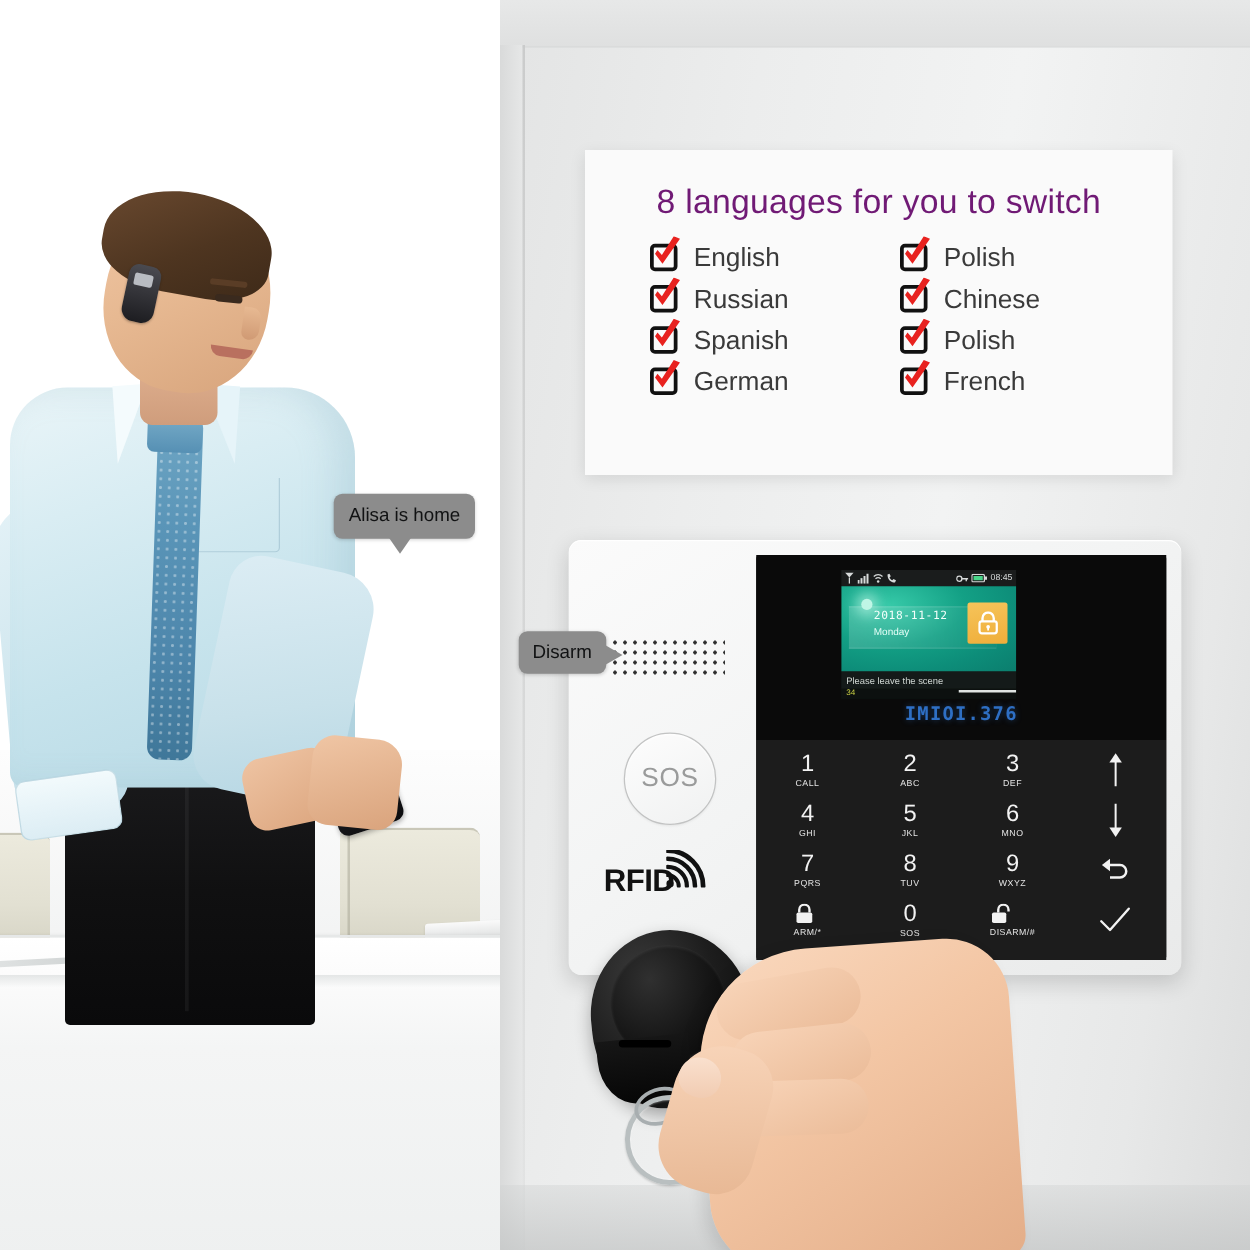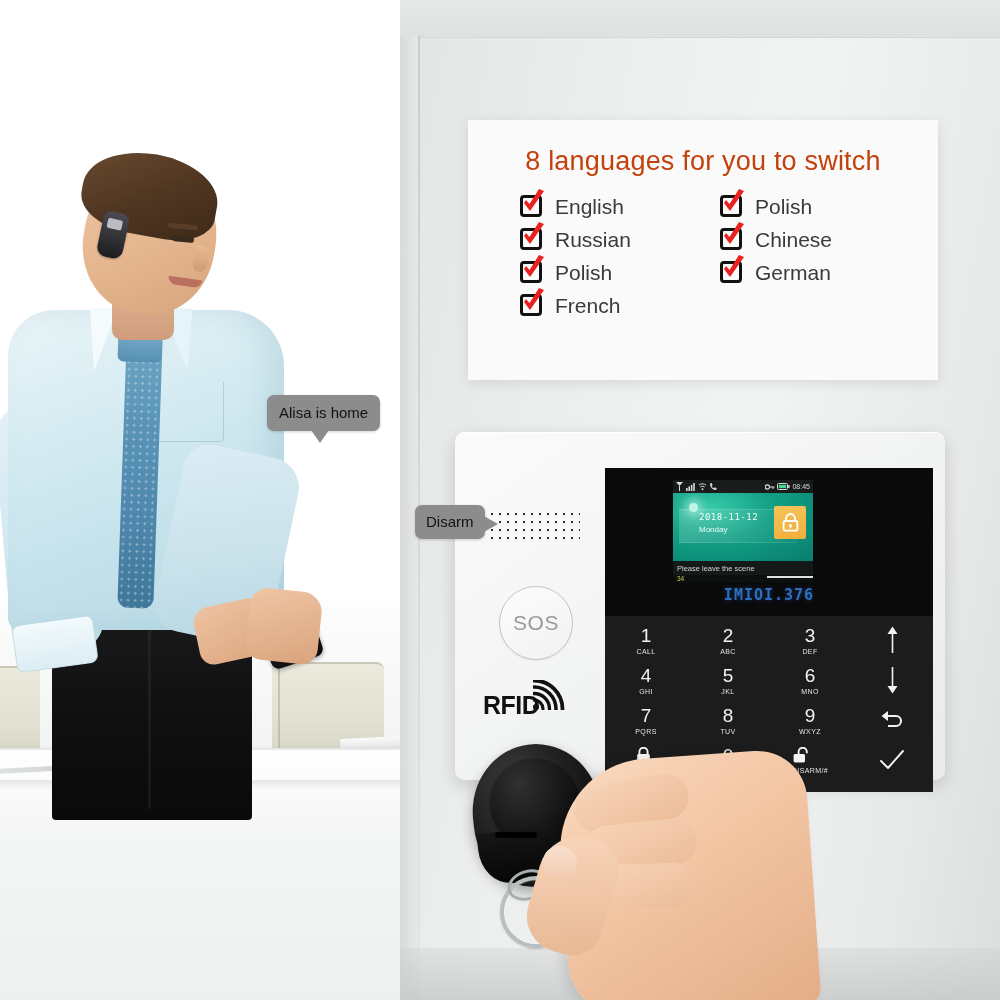--- a/index.html
+++ b/index.html
@@ -280,21 +280,21 @@
   
   .lang-card {
     position: absolute; left: 468px; top: 120px;
     width: 470px; height: 260px;
     background: #fafafa;
     box-shadow: 0 3px 12px rgba(0,0,0,.10);
   }
   .lang-title {
     text-align: center;
     font-size: 27px;
-    color: #c2410c;
+    color: #701a75;
     padding-top: 26px;
     letter-spacing: .2px;
   }
   .lang-grid {
     display: grid;
     grid-template-columns: 200px 190px;
     justify-content: center;
     row-gap: 9px;
     margin-top: 18px;
     padding-left: 24px;
@@ -343,21 +343,20 @@
   }
   .rfid-text { font-size: 25px; font-weight: bold; color: #121212; letter-spacing: -.5px; }
   .rfid-waves { margin-left: -6px; margin-bottom: 10px; }
 
   
   .keypad-module {
     position: absolute; left: 150px; top: 12px;
     width: 328px; height: 324px;
     background: #0a0a0a;
     border-radius: 3px;
-    margin-top: 24px;
   }
   .lcd-area {
     position: relative; width: 328px; height: 148px;
     background: #0a0a0a;
   }
   .lcd {
     position: absolute; left: 68px; top: 12px;
     width: 140px; height: 103px;
     background: #0c1412;
     overflow: hidden;
@@ -593,20 +592,28 @@
 
       <div class="lang-item">
         <span class="check-box">
           <svg class="check-mark" viewBox="0 0 27 27">
             <path d="M4 14 L10 22 L24 2 L19 0 L9.5 15 L6 11 Z" fill="#e8221f"></path>
           </svg>
         </span>
         <span class="lang-label">Chinese</span>
       </div>
 
+      <div class="lang-item">
+        <span class="check-box">
+          <svg class="check-mark" viewBox="0 0 27 27">
+            <path d="M4 14 L10 22 L24 2 L19 0 L9.5 15 L6 11 Z" fill="#e8221f"></path>
+          </svg>
+        </span>
+        <span class="lang-label">Spanish</span>
+      </div>
 
       <div class="lang-item">
         <span class="check-box">
           <svg class="check-mark" viewBox="0 0 27 27">
             <path d="M4 14 L10 22 L24 2 L19 0 L9.5 15 L6 11 Z" fill="#e8221f"></path>
           </svg>
         </span>
         <span class="lang-label">Polish</span>
       </div>
 

